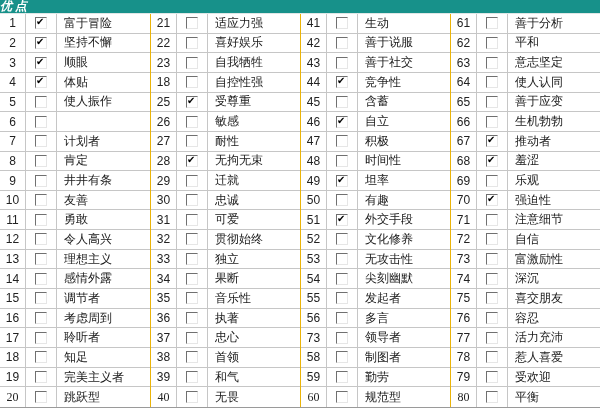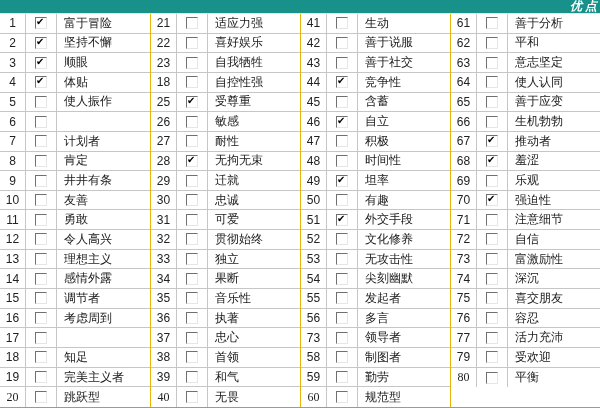--- a/index.html
+++ b/index.html
@@ -1,19 +1,19 @@
 <!DOCTYPE html>
 <html><head>
 <meta charset="utf-8">
 <style>
   html,body{margin:0;padding:0;}
   body{font-family:"Liberation Sans","DejaVu Sans",sans-serif;background:#fff;}
   .page{width:600px;height:408px;overflow:hidden;background:#fff;position:relative;
         border-bottom:1px solid #9a9a9a;box-sizing:border-box;}
-  .header{height:14px;line-height:13px;text-align:right;color:#fff;
+  .header{height:14px;line-height:13px;text-align:left;color:#fff;
           font-weight:bold;font-style:italic;font-size:12px;letter-spacing:3px;
           font-family:"Liberation Serif","DejaVu Serif",serif;
           border-bottom:1px solid #dfe7e6;box-sizing:border-box;}
   .columns{display:grid;grid-template-columns:repeat(4,150px);height:393px;}
   .col{display:grid;grid-template-rows:repeat(20,1fr);box-sizing:border-box;}
   .col + .col{border-left:1px solid #eab308;}
   .row{display:flex;align-items:center;border-bottom:1px solid #c6c6c6;
        box-sizing:border-box;overflow:hidden;}
   .col .row:last-child{border-bottom:none;font-family:Liberation Serif, serif;}
   .num{width:26px;flex:0 0 26px;text-align:center;font-size:12px;color:#222;
@@ -146,20 +146,21 @@
           <div class="cbcell">
             <span class="cb"></span>
           </div>
           <div class="label">考虑周到</div>
         </div>
         <div class="row">
           <div class="num">17</div>
           <div class="cbcell">
             <span class="cb"></span>
           </div>
+          <div class="label">聆听者</div>
         </div>
         <div class="row">
           <div class="num">18</div>
           <div class="cbcell">
             <span class="cb"></span>
           </div>
           <div class="label">知足</div>
         </div>
         <div class="row">
           <div class="num">19</div>
@@ -572,20 +573,27 @@
             <span class="cb"></span>
           </div>
           <div class="label">容忍</div>
         </div>
         <div class="row">
           <div class="num">77</div>
           <div class="cbcell">
             <span class="cb"></span>
           </div>
           <div class="label">活力充沛</div>
+        </div>
+        <div class="row">
+          <div class="num">78</div>
+          <div class="cbcell">
+            <span class="cb"></span>
+          </div>
+          <div class="label">惹人喜爱</div>
         </div>
         <div class="row">
           <div class="num">79</div>
           <div class="cbcell">
             <span class="cb"></span>
           </div>
           <div class="label">受欢迎</div>
         </div>
         <div class="row">
           <div class="num">80</div>

